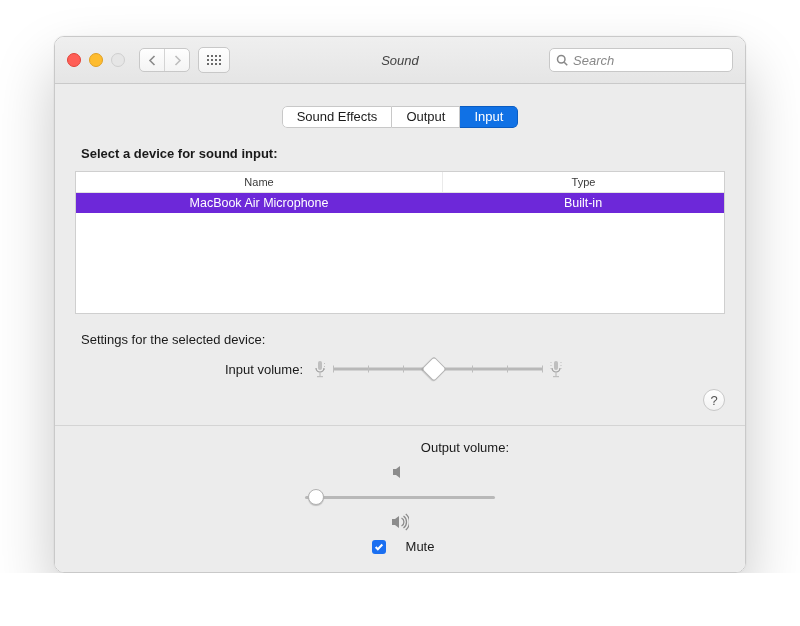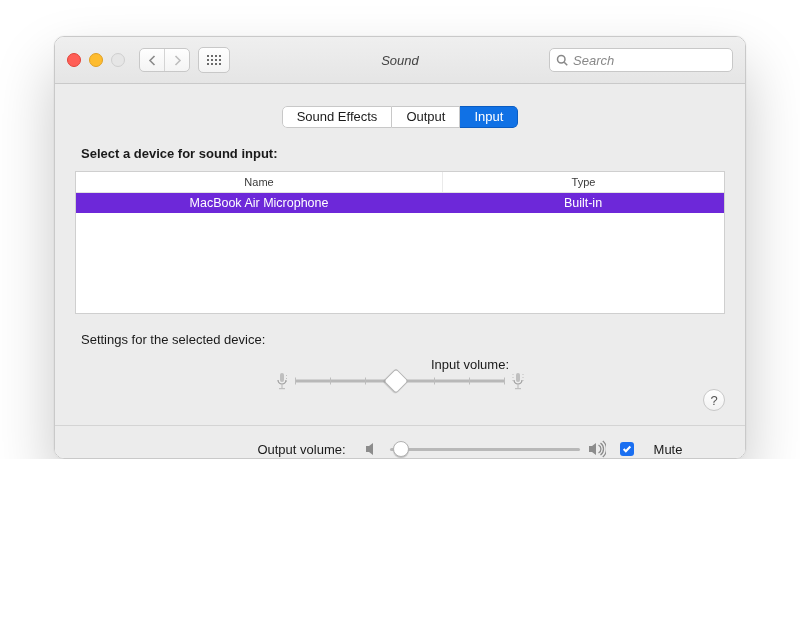--- a/index.html
+++ b/index.html
@@ -12,57 +12,57 @@
   .tl.g{background:#e6e6e6;border:1px solid #cfcfcf;}
   .nav{display:flex;border:1px solid #c8c8c8;border-radius:5px;overflow:hidden;background:linear-gradient(#fefefe,#f4f4f4);}
   .nav div{width:24px;height:22px;display:flex;align-items:center;justify-content:center;color:#8a8a8a;font-size:13px;}
   .nav div+div{border-left:1px solid #d4d4d4;}
   .grid-btn{width:30px;height:24px;margin-left:8px;border:1px solid #c8c8c8;border-radius:5px;background:linear-gradient(#fefefe,#f4f4f4);display:flex;align-items:center;justify-content:center;}
   .grid-icon{display:grid;grid-template-columns:repeat(4,2px);grid-auto-rows:2px;gap:2px;}
   .grid-icon span{background:#6a6a6a;}
   .title{position:absolute;left:0;right:0;text-align:center;color:#444;font-size:13px;pointer-events:none;}
   .search{margin-left:auto;width:170px;height:22px;border:1px solid #c8c8c8;border-radius:5px;background:#fff;display:flex;align-items:center;padding:0 6px;color:#888;}
   .search svg{width:12px;height:12px;margin-right:5px;fill:none;stroke:#888;stroke-width:2;}
-  .content{background:#ececec;padding:16px 20px 0;}
+  .content{background:#ececec;padding:16px 20px 18px;}
   .tabs{display:flex;justify-content:center;margin:6px 0 18px;}
   .seg{display:flex;border-radius:5px;overflow:hidden;}
   .seg div{height:20px;line-height:20px;padding:0 14px;font-size:13px;border:1px solid #c8c8c8;background:#fff;}
   .seg div+div{border-left:none;}
   .seg div:first-child{border-radius:5px 0 0 5px;}
   .seg div:last-child{border-radius:0 5px 5px 0;}
   .seg .active{background:#1071e5;color:#fff;border-color:#0b5cc1;}
   .hdr{font-weight:600;margin:0 0 10px 6px;font-size:13px;}
   .table{border:1px solid #cfcfcf;background:#fff;text-align:center;}
   .th{display:flex;background:#fff;border-bottom:1px solid #e2e2e2;font-size:11px;color:#3a3a3a;}
   .th div{padding:4px 8px;}
   .th .c1{flex:0 0 350px;border-right:1px solid #eaeaea;}
   .th .c2{flex:1;}
   .tr{display:flex;background:#6d28d9;color:#fff;font-size:12.5px;}
   .tr div{padding:3px 8px;}
   .tr .c1{flex:0 0 350px;}
   .tr .c2{flex:1;}
   .filler{height:100px;}
   .settings-label{margin:18px 0 10px 6px;font-size:13px;}
-  .row{display:flex;align-items:center;margin:6px 0;height:24px;flex-direction:column;}
+  .row{display:flex;align-items:center;margin:6px 0;height:24px;}
   .rlabel{width:228px;text-align:right;padding-right:10px;font-size:13px;}
   .slider-wrap{display:flex;align-items:center;gap:6px;}
   .mic{width:14px;height:18px;}
   .mic svg{width:14px;height:18px;}
   .track{position:relative;width:210px;height:18px;display:flex;align-items:center;}
   .track .bar{position:absolute;left:0;right:0;top:50%;height:3px;background:#b8b8b8;border-radius:2px;transform:translateY(-50%);}
   .ticks{position:absolute;left:0;right:0;top:50%;display:flex;justify-content:space-between;transform:translateY(-50%);}
   .ticks span{width:1px;height:7px;background:#bdbdbd;}
   .thumb{position:absolute;top:50%;width:16px;height:16px;background:#fff;border:1px solid #b2b2b2;border-radius:3px;transform:translate(-50%,-50%) rotate(45deg);box-shadow:0 1px 1px rgba(0,0,0,0.18);}
   .level{display:flex;gap:4px;}
   .pill{width:7px;height:13px;border-radius:4px;background:#d7d7d7;}
   .pill.on{background:#8e8e8e;}
   .help{display:flex;justify-content:flex-end;margin-top:8px;}
   .help-btn{width:20px;height:20px;border:1px solid #c8c8c8;border-radius:50%;background:linear-gradient(#fff,#f2f2f2);display:flex;align-items:center;justify-content:center;font-size:13px;color:#555;}
   hr.divider{border:none;border-top:1px solid #d4d4d4;margin:14px -20px 14px;}
-  .outrow{display:flex;align-items:center;justify-content:center;gap:8px;}
+  .outrow{display:flex;align-items:center;justify-content:center;gap:8px;flex-direction:column;}
   .outrow .rlabel{width:228px;}
   .o-track{position:relative;width:190px;height:16px;display:flex;align-items:center;}
   .o-track .bar{position:absolute;left:0;right:0;height:3px;background:#b8b8b8;border-radius:2px;}
   .o-thumb{position:absolute;width:14px;height:14px;border-radius:50%;background:#fff;border:1px solid #b2b2b2;box-shadow:0 1px 1px rgba(0,0,0,0.2);transform:translate(-50%,-50%);top:50%;}
   .spk{width:18px;height:18px;}
   .chk{width:14px;height:14px;border-radius:3px;background:#1a6ff1;display:inline-flex;align-items:center;justify-content:center;}
   .chk svg{width:10px;height:10px;stroke:#fff;stroke-width:2.5;fill:none;}
   .chk.off{background:#fff;border:1px solid #b8b8b8;}
   .menubar-row{display:flex;align-items:center;justify-content:center;gap:6px;margin-top:8px;}
   .micdots rect{fill:#bfbfbf;}

